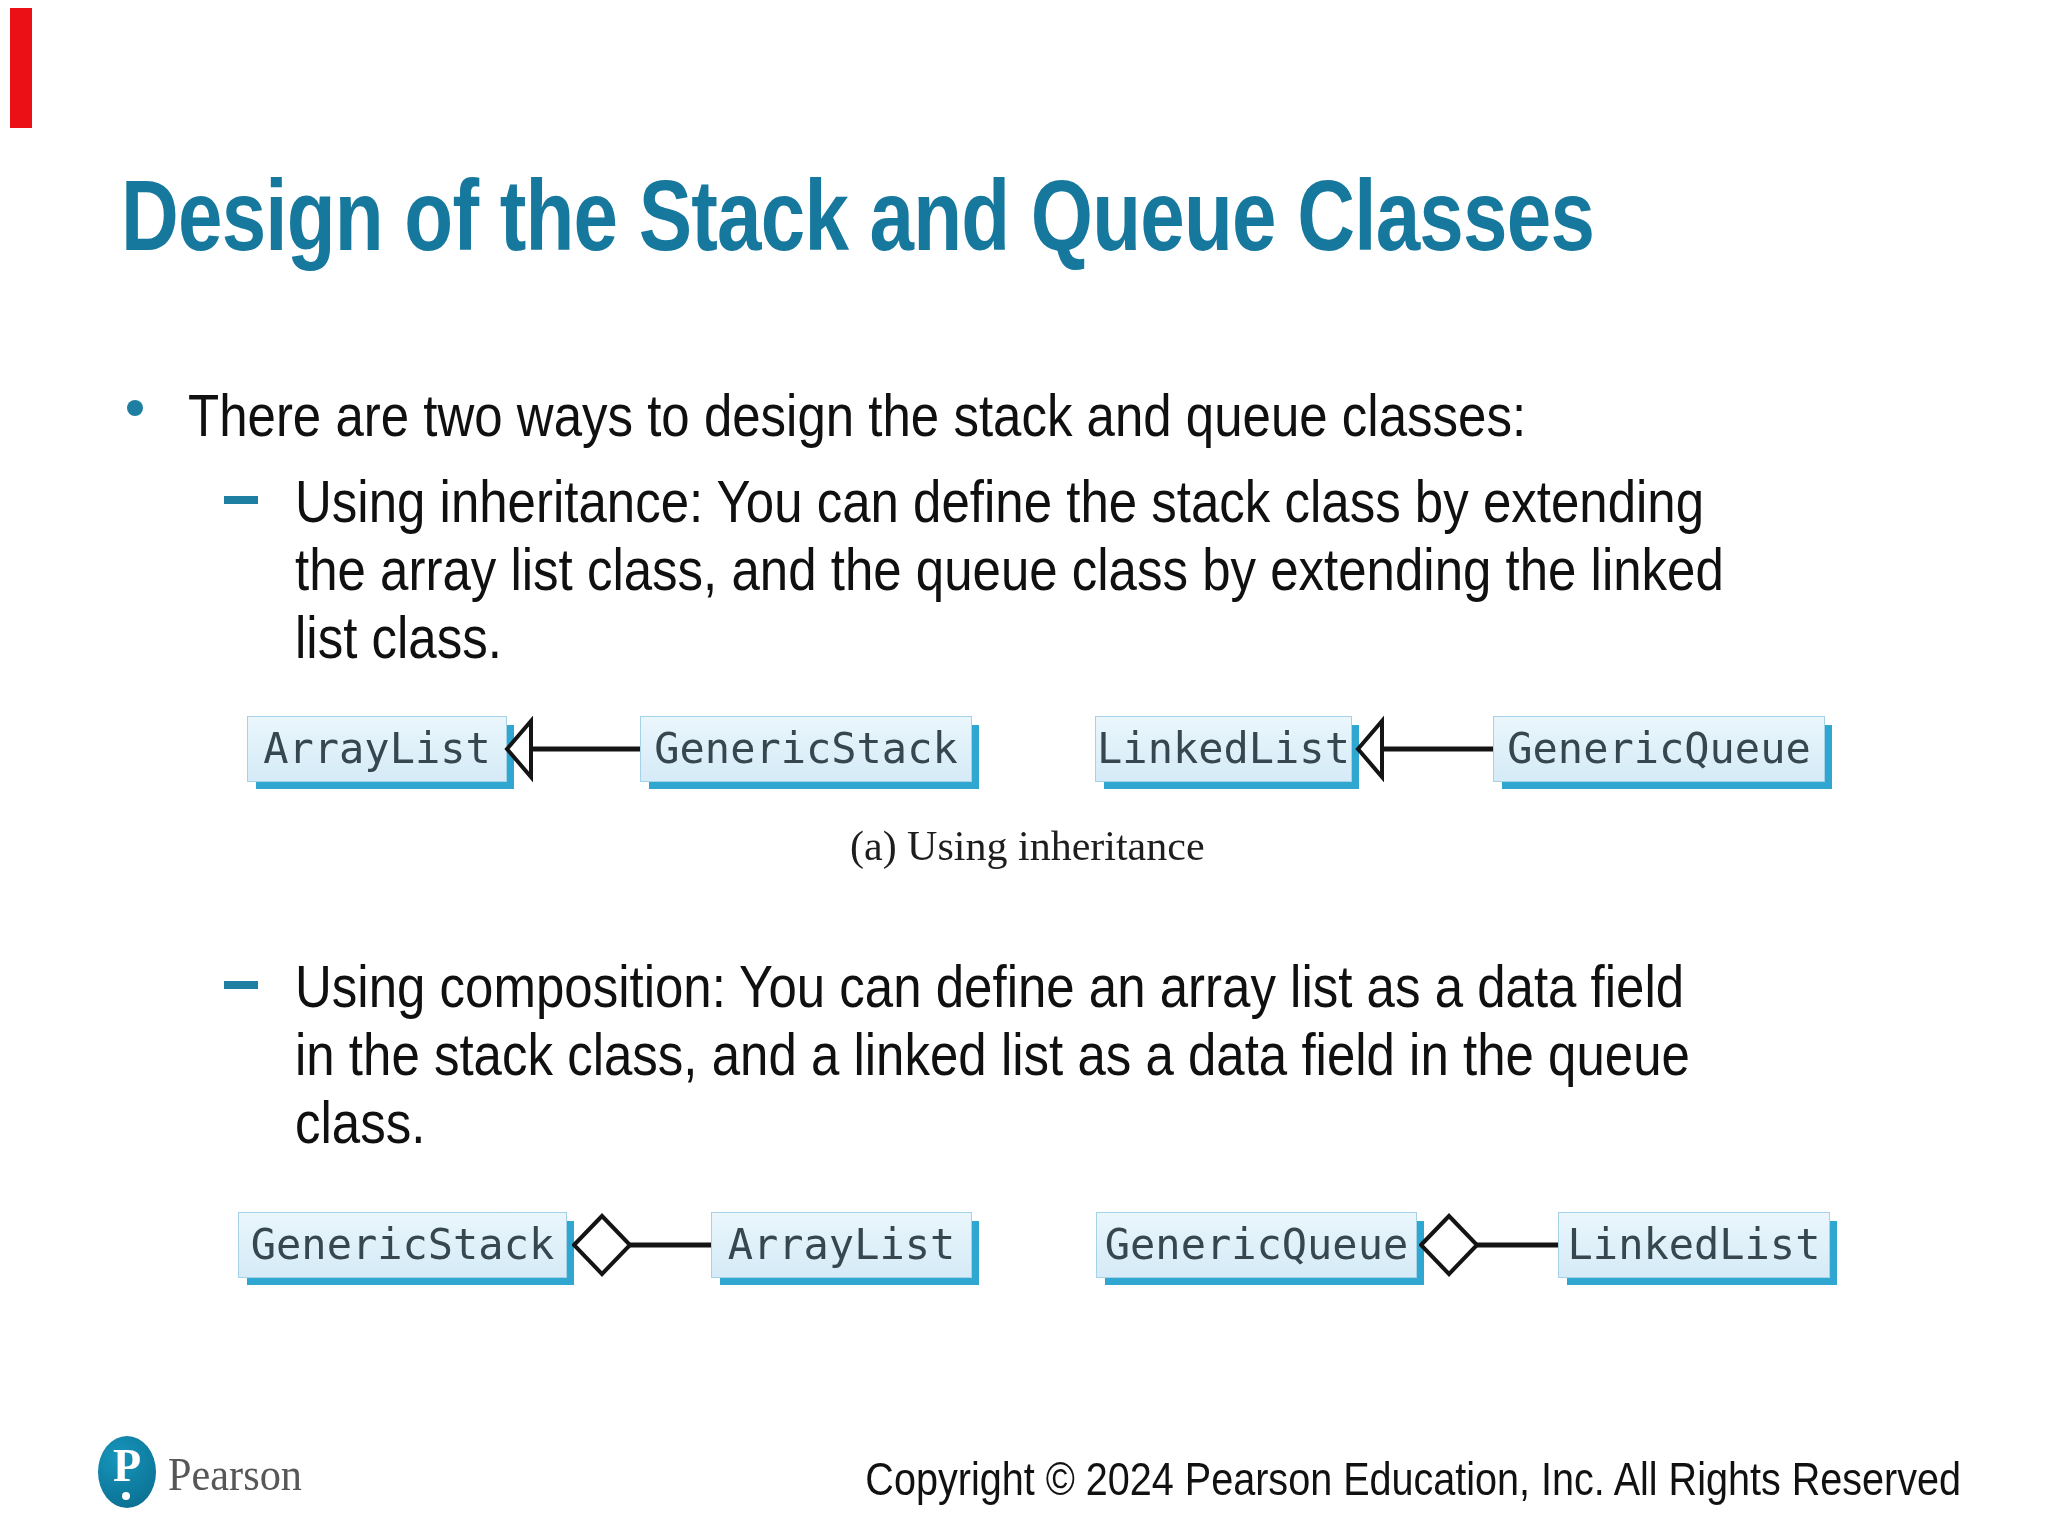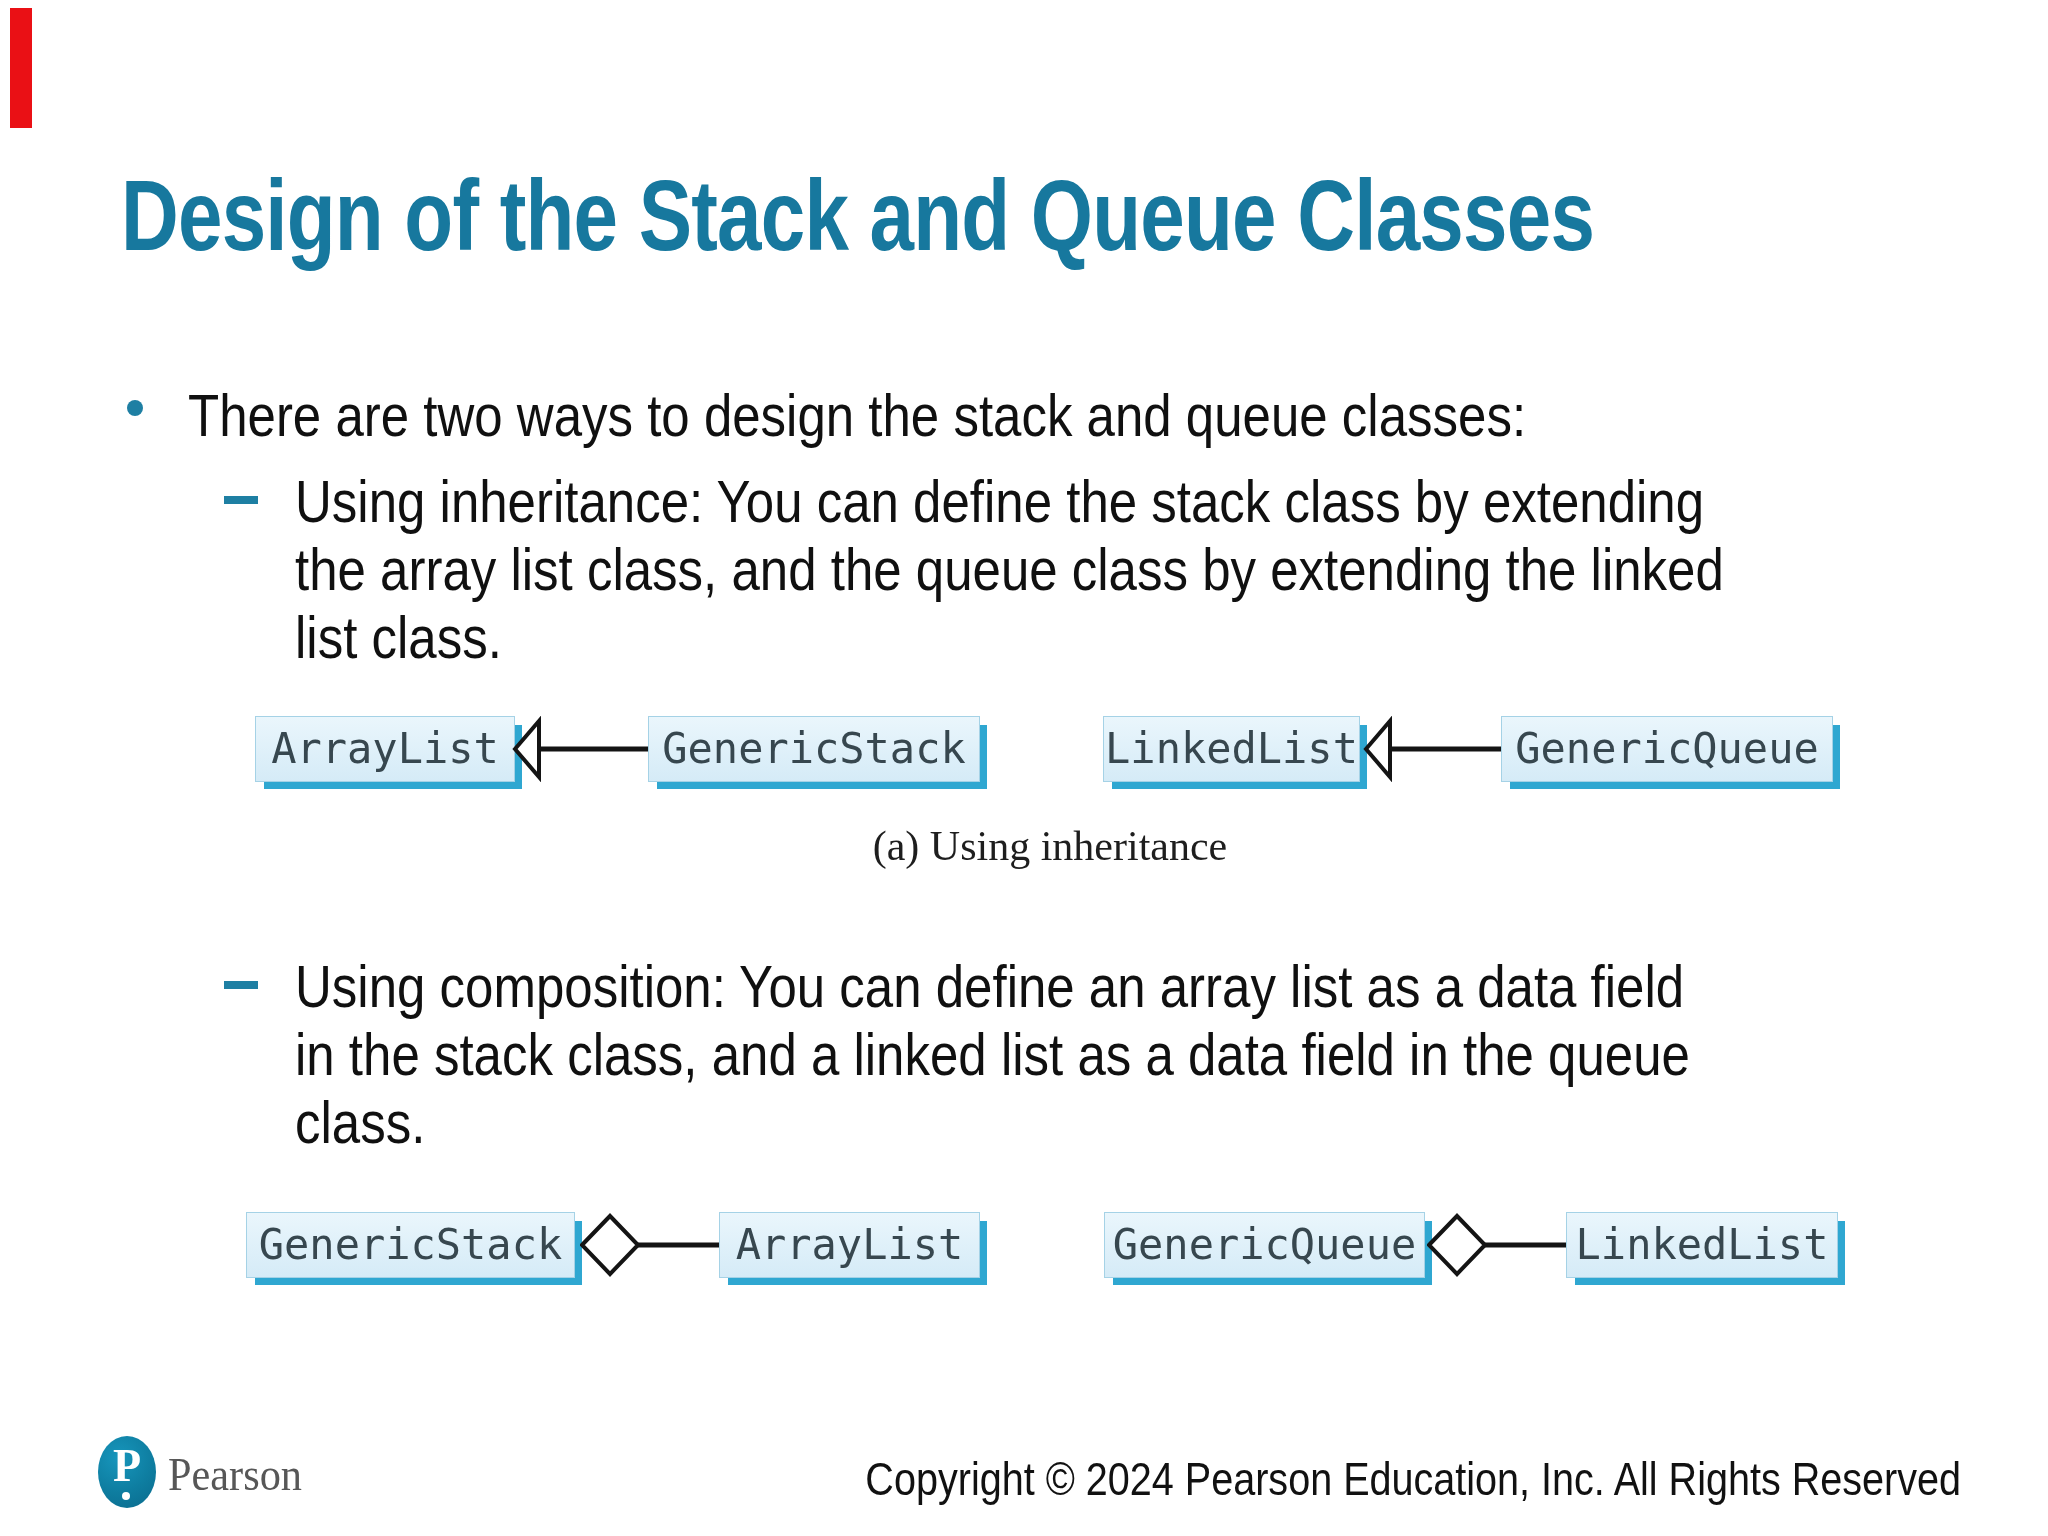--- a/index.html
+++ b/index.html
@@ -21,22 +21,22 @@
   .bullet-dot{left:127px;top:400px;width:16px;height:16px;border-radius:50%;background:#1E7FA3;}
   .dash{width:34px;height:8px;background:#1E7FA3;}
 
   .uml-box{
     top:0;height:64px;line-height:64px;text-align:center;
     background:linear-gradient(180deg,#EAF6FC 0%,#D5EBF7 100%);
     border:1px solid #A5D2E6;
     box-shadow:8px 8px 0 -1px #2FA7D1;
     font-family:"DejaVu Sans Mono",monospace;font-size:42px;color:#37474F;
   }
-  .diagram{position:absolute;left:8px;width:1900px;height:100px;}
-  .caption{font-family:"Liberation Serif",serif;font-size:42px;color:#1E1E1E;text-align:center;width:400px;}
+  .diagram{position:absolute;left:0;width:1900px;height:100px;}
+  .caption{font-family:"Liberation Serif",serif;font-size:42px;color:#1E1E1E;width:400px;}
 
   .footer-logo{
     left:98px;top:1436px;width:58px;height:72px;border-radius:50%;
     background:radial-gradient(circle at 35% 30%,#1796BC 0%,#0E7DA0 55%,#0A6A8C 100%);
   }
   .footer-logo .pletter{
     position:absolute;left:0;top:4px;width:100%;text-align:center;
     font-family:"Liberation Serif",serif;font-size:46px;font-weight:bold;color:#ffffff;line-height:52px;
   }
   .footer-logo .pdot{position:absolute;left:24px;top:56px;width:8px;height:8px;border-radius:50%;background:#ffffff;}

